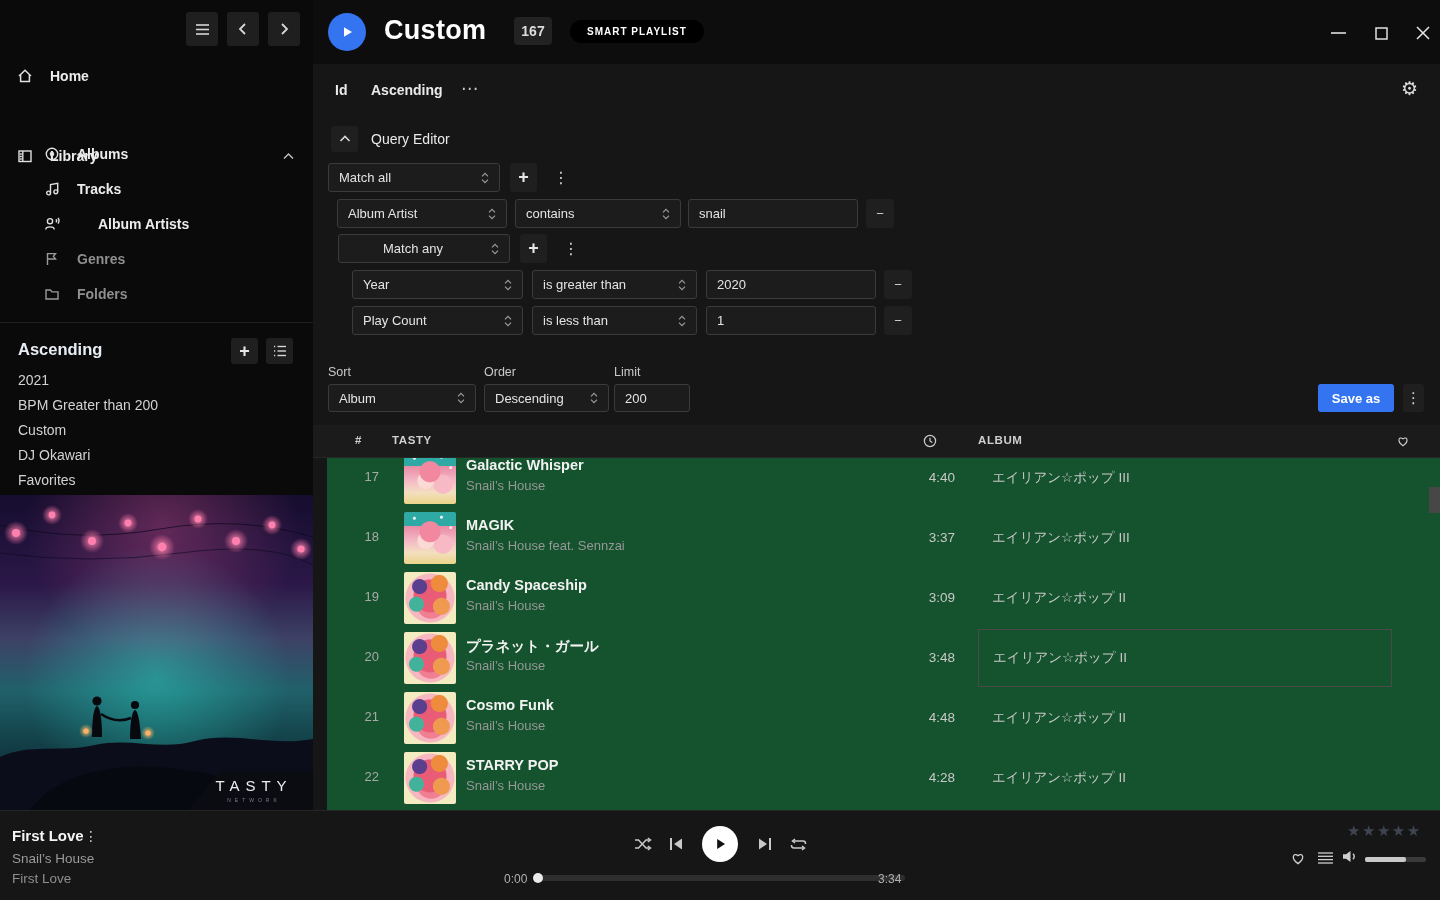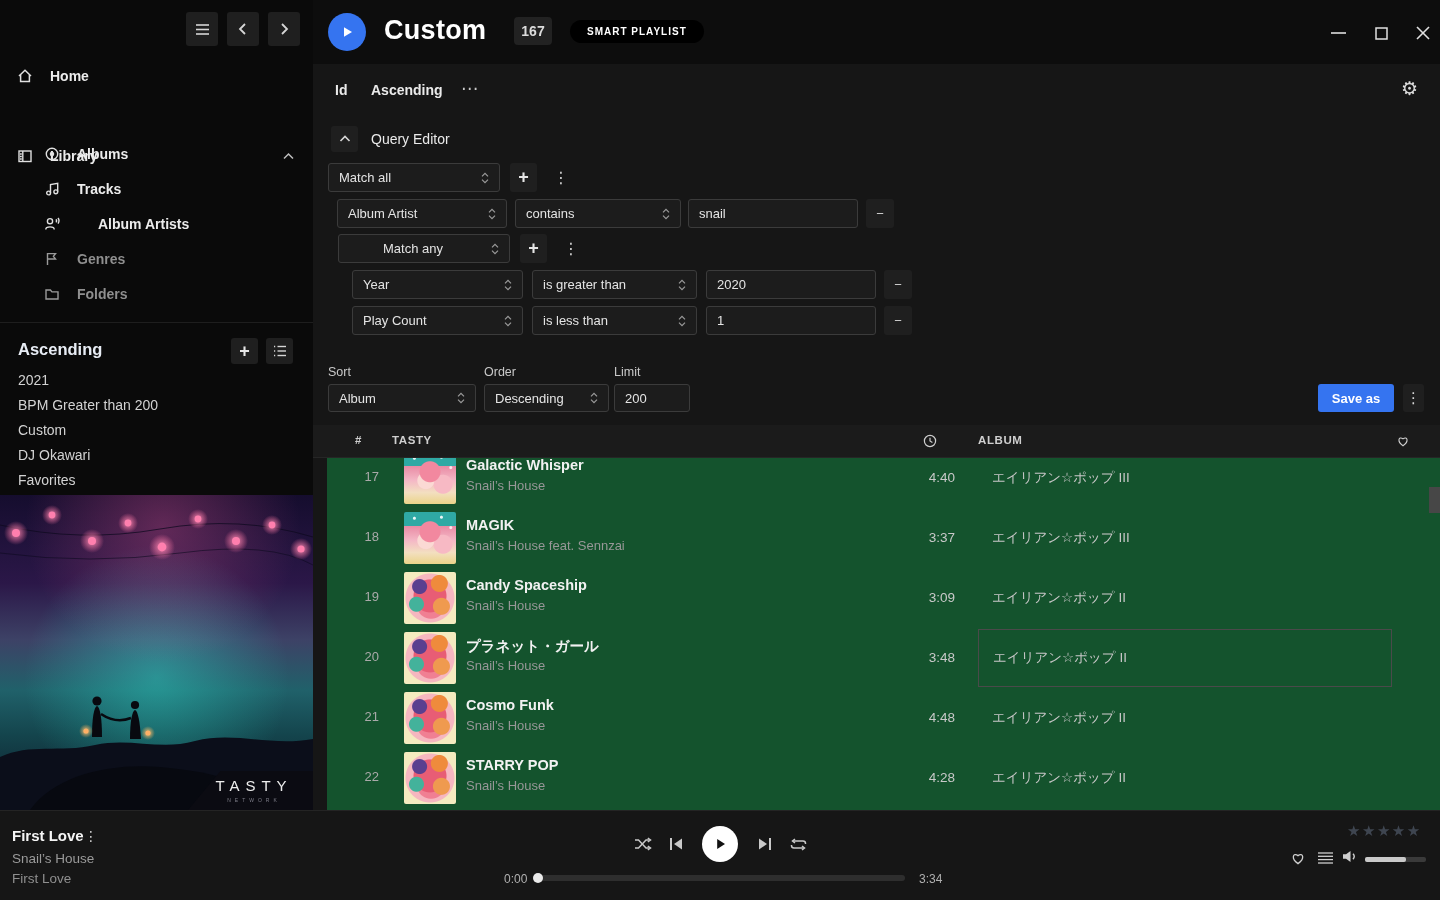--- a/index.html
+++ b/index.html
@@ -612,21 +612,21 @@
           <path d="M15,11 H5 a2.5,2.5 0 0 1 -2.5,-2.5 V8"></path>
         <polyline points="6,2 3.5,4 6,6"></polyline>
           <polyline points="13,9 15.5,11 13,13"></polyline>
       </svg>
     </span>
 
     <span class="time" style="left:504px;width:31px;text-align:left;">0:00</span>
     <div class="seek">
       <span class="seek-knob"></span>
     </div>
-    <span class="time" style="left:919px;text-align:right;">3:34</span>
+    <span class="time" style="left:878px;text-align:right;">3:34</span>
 
     <span class="stars">
       <span>★</span><span>★</span><span>★</span><span>★</span><span>★</span>
     </span>
 
     <span class="ctl" style="left:1290px;top:39px;">
       <svg width="16" height="15" viewBox="0 0 16 15" fill="none" stroke="#cfcfcf" stroke-width="1.3">
         <path d="M8,13.6 C0.5,8.2 3.2,2.3 8,5.6 C12.8,2.3 15.5,8.2 8,13.6 Z"></path>
       </svg>
     </span>

